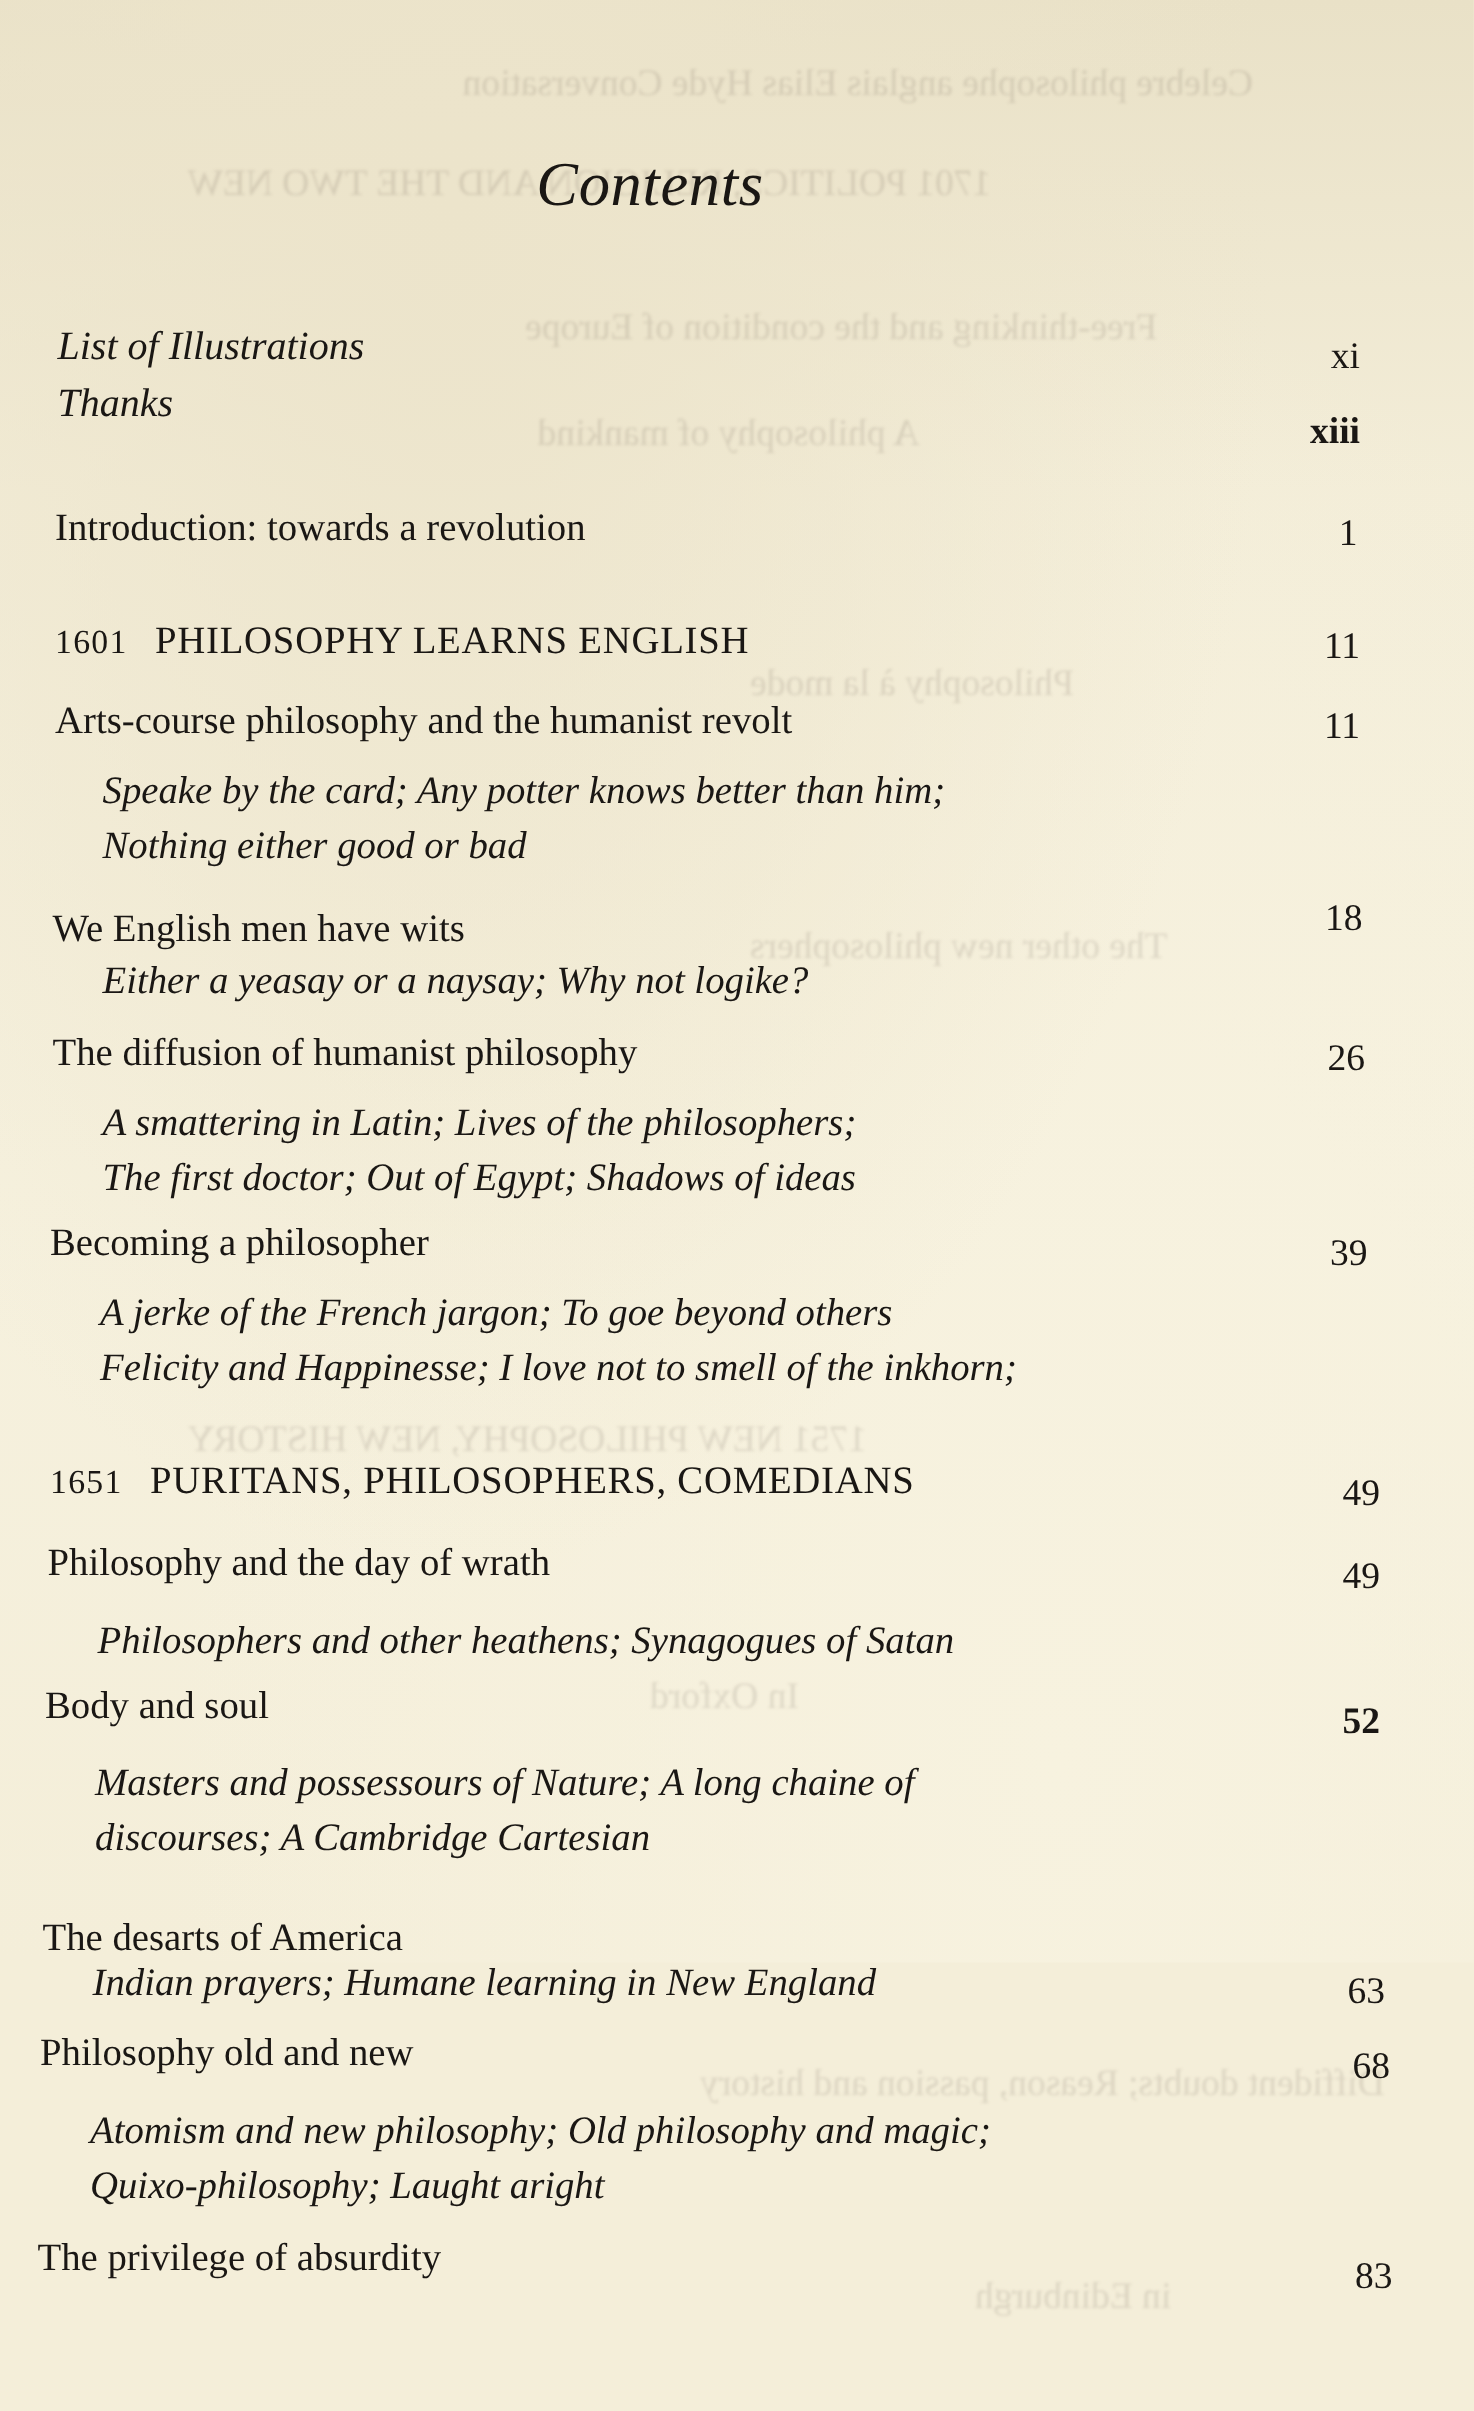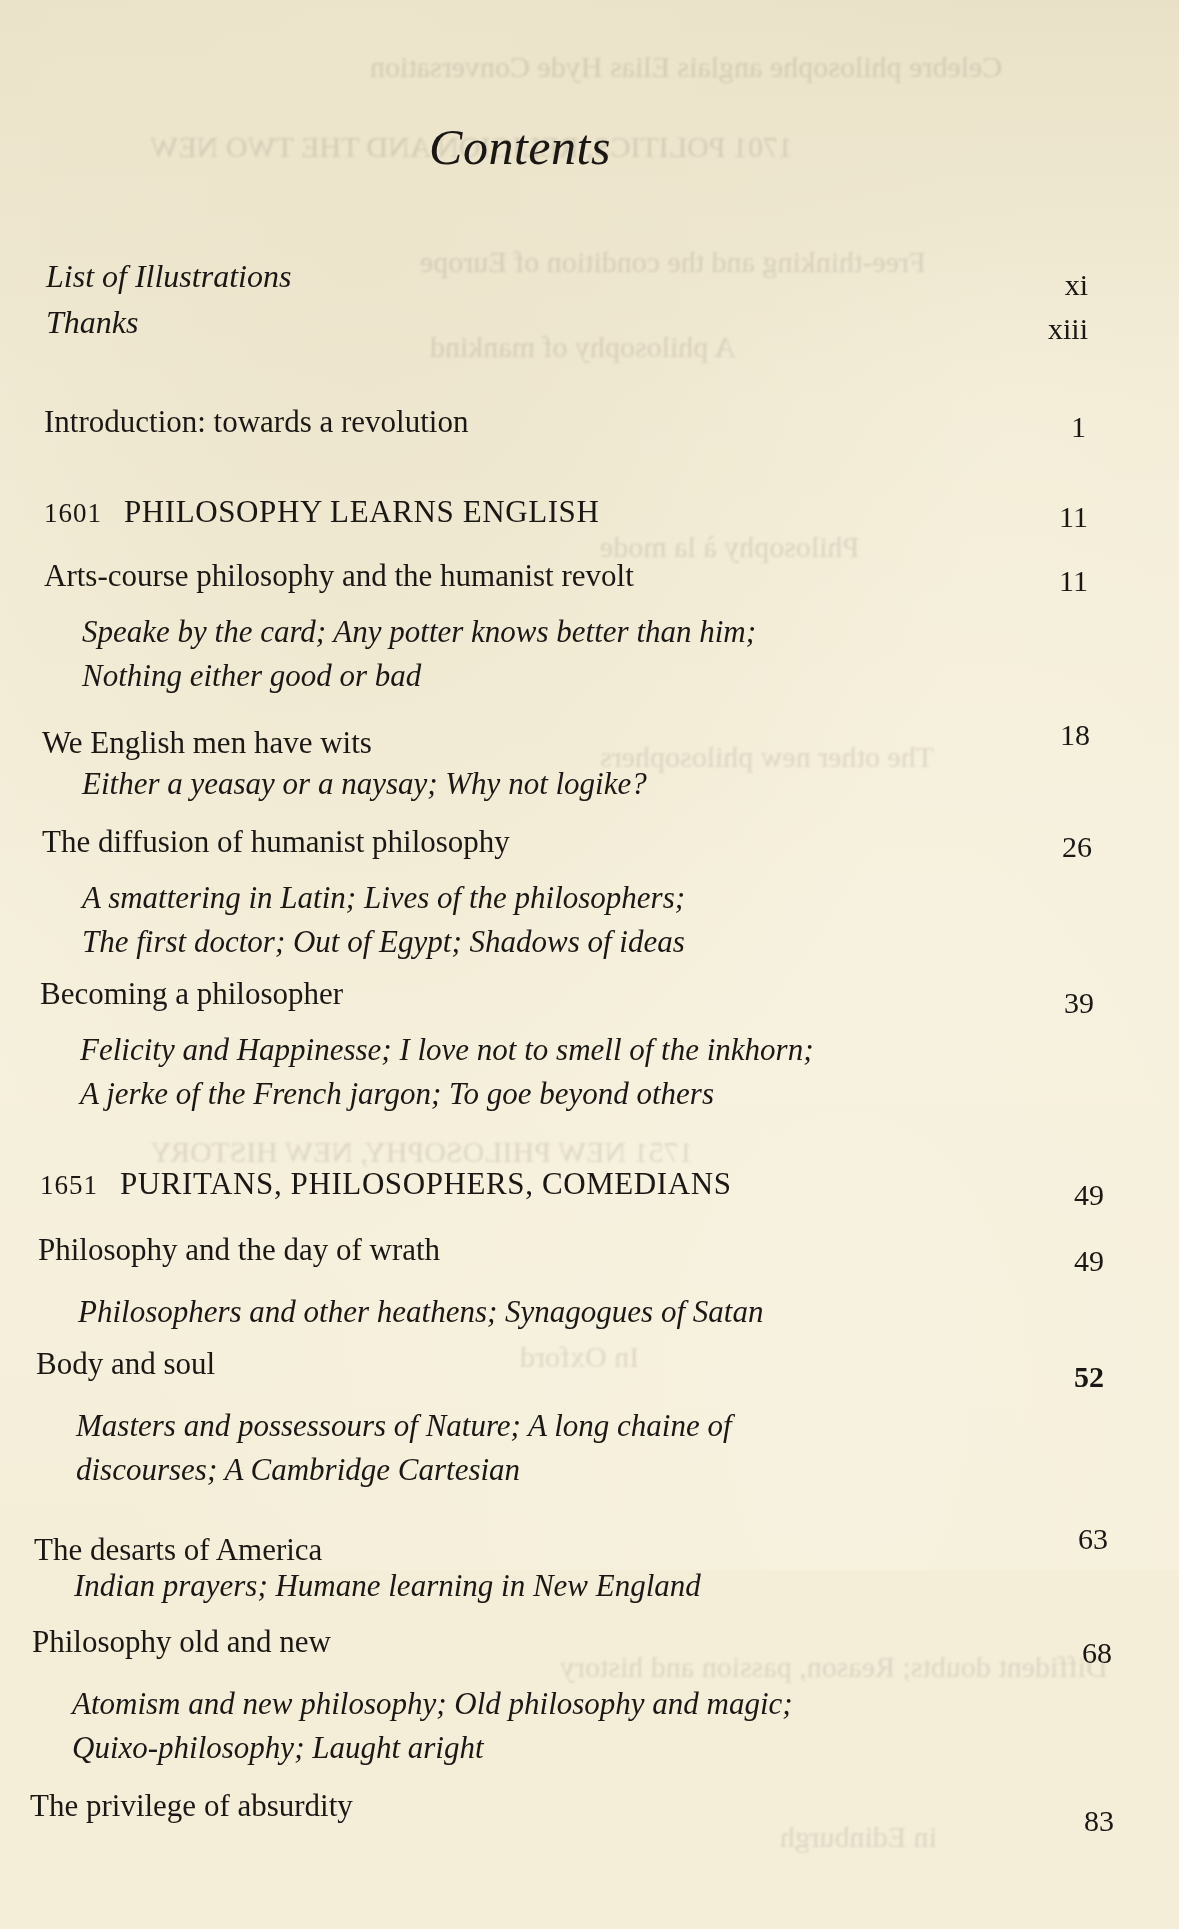--- a/index.html
+++ b/index.html
@@ -104,21 +104,21 @@
   <div class="title">Contents</div>
 
   <div class="row front" style="left:46px; top:258px;">
     <span>List of Illustrations</span>
   </div>
   <div class="pg" style="right:120px; top:268px;">xi</div>
 
   <div class="row front" style="left:46px; top:304px;">
     <span>Thanks</span>
   </div>
-  <div class="pg" style="right:120px; top:312px;">xiii</div>
+  <div class="pg" style="right:120px; top:328px;font-weight:bold;">xiii</div>
 
   <div class="row intro" style="left:44px; top:404px;">
     <span>Introduction: towards a revolution</span>
   </div>
   <div class="pg" style="right:122px; top:410px;">1</div>
 
   <div class="row part" style="left:44px; top:494px;">
     <span class="year">1601</span><span>PHILOSOPHY LEARNS ENGLISH</span>
   </div>
   <div class="pg" style="right:120px; top:500px;">11</div>
@@ -147,22 +147,22 @@
   <div class="entry-text sub" style="left:82px; top:876px;">
     <div>A smattering in Latin; Lives of the philosophers;</div>
     <div>The first doctor; Out of Egypt; Shadows of ideas</div>
   </div>
 
   <div class="row chapter" style="left:40px; top:976px;">
     <span>Becoming a philosopher</span>
   </div>
   <div class="pg" style="right:114px; top:986px;">39</div>
   <div class="entry-text sub" style="left:80px; top:1028px;">
+    <div>A jerke of the French jargon; To goe beyond others</div>
     <div>Felicity and Happinesse; I love not to smell of the inkhorn;</div>
-    <div>A jerke of the French jargon; To goe beyond others</div>
   </div>
 
   <div class="row part" style="left:40px; top:1166px;">
     <span class="year">1651</span><span>PURITANS, PHILOSOPHERS, COMEDIANS</span>
   </div>
   <div class="pg" style="right:104px; top:1178px;">49</div>
 
   <div class="row chapter" style="left:38px; top:1232px;">
     <span>Philosophy and the day of wrath</span>
   </div>
@@ -176,21 +176,21 @@
   </div>
   <div class="pg" style="right:104px; top:1360px;font-weight:bold;">52</div>
   <div class="entry-text sub" style="left:76px; top:1404px;">
     <div>Masters and possessours of Nature; A long chaine of</div>
     <div>discourses; A Cambridge Cartesian</div>
   </div>
 
   <div class="row chapter" style="left:34px; top:1508px;margin-top:24px;">
     <span>The desarts of America</span>
   </div>
-  <div class="pg" style="right:100px; top:1522px;">63</div>
+  <div class="pg" style="right:100px; top:1576px;">63</div>
   <div class="entry-text sub" style="left:74px; top:1564px;">
     <div>Indian prayers; Humane learning in New England</div>
   </div>
 
   <div class="row chapter" style="left:32px; top:1624px;">
     <span>Philosophy old and new</span>
   </div>
   <div class="pg" style="right:96px; top:1636px;">68</div>
   <div class="entry-text sub" style="left:72px; top:1682px;">
     <div>Atomism and new philosophy; Old philosophy and magic;</div>

